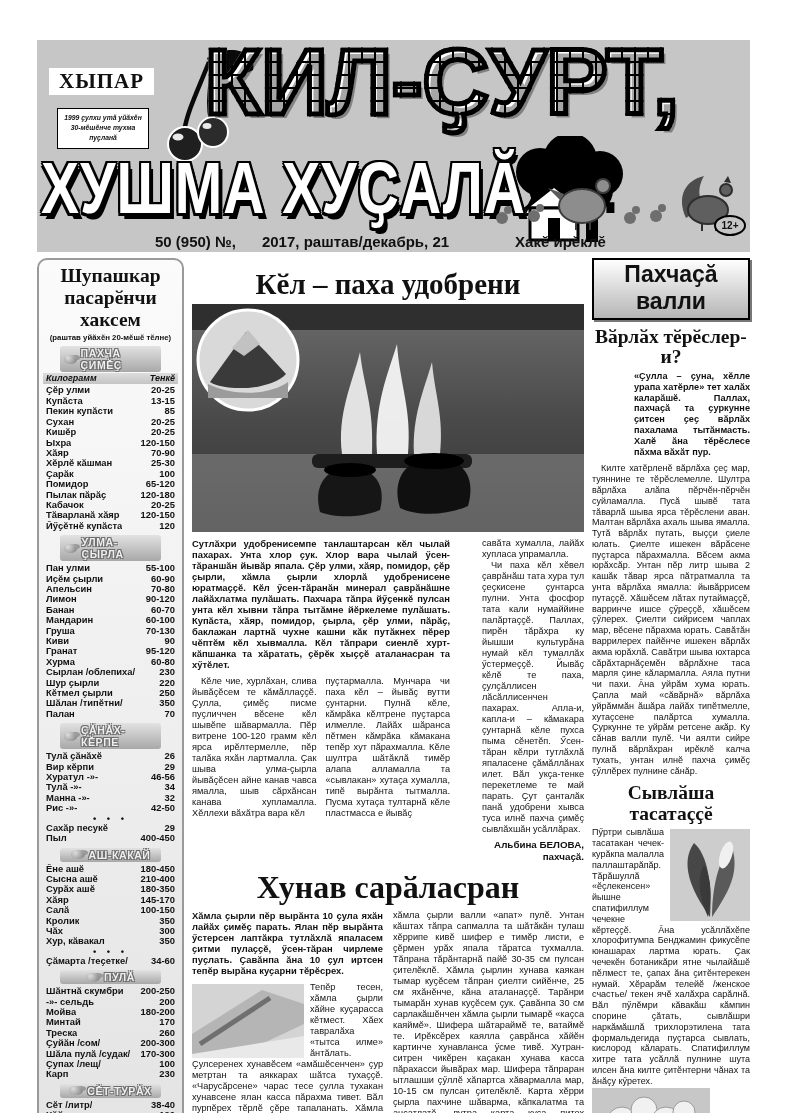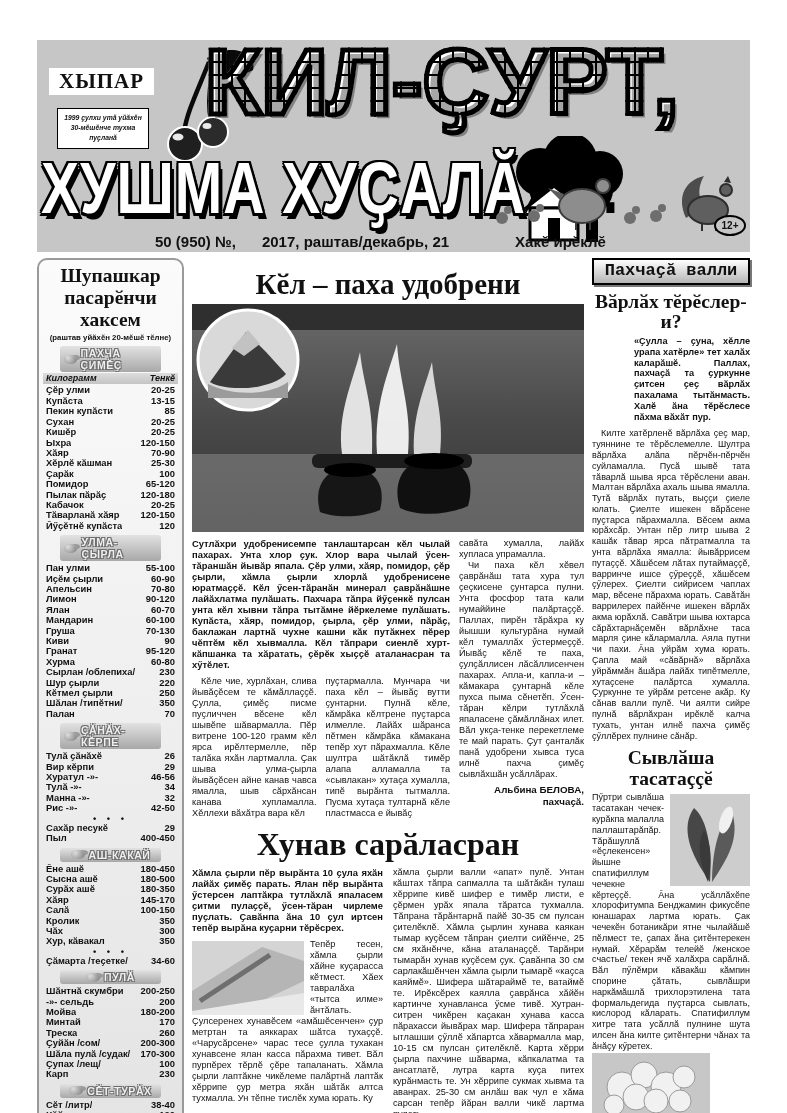--- a/index.html
+++ b/index.html
@@ -58,32 +58,32 @@
   .h-main{font-family:"Liberation Serif",serif;font-weight:700;font-size:29px;line-height:1.05;
           text-align:center;margin:11px 0 5px;}
   .photo-main{display:block;width:392px;height:228px;}
   .kel-body{display:flex;gap:9px;margin-top:6px;}
   .kel-left{width:258px;flex:none;}
   .lede{font-weight:700;font-size:9.4px;line-height:11px;text-align:justify;margin:0 0 6px;}
   .kel-cols{display:flex;gap:9px;}
   .kel-cols .c{flex:1;min-width:0;}
   .btxt{font-size:9.2px;line-height:11px;text-align:justify;margin:0;}
   .indent{text-indent:9px;}
-  .kel-right{flex:1;min-width:0;}
+  .kel-right{flex:1;min-width:0;margin-left:23px;}
   .byline{text-align:right;font-weight:700;font-size:9.8px;line-height:11.5px;margin-top:4px;}
   .h-second{font-family:"Liberation Serif",serif;font-weight:700;font-size:32px;line-height:1.05;
             text-align:center;margin:9px 0 5px;}
   .hunav-body{display:flex;gap:10px;}
   .hunav-left,.hunav-right{flex:1;min-width:0;}
   .ph-l{float:left;margin:2px 6px 1px 0;line-height:0;}
   .ph-r{float:right;margin:2px 0 1px 6px;line-height:0;}
   
   .right-col{flex:1;min-width:0;}
   .section-box{border:2px solid #000;background:linear-gradient(180deg,#fefefe,#b5b5b5);
-               font-weight:800;font-size:17px;text-align:center;padding:1px 0 3px;box-shadow:2px 2px 0 #777;font-family:Liberation Mono, monospace;}
+               font-weight:800;font-size:23px;text-align:center;padding:1px 0 3px;box-shadow:2px 2px 0 #777;}
   .h-right{font-family:"Liberation Serif",serif;font-weight:700;font-size:19.5px;line-height:1.05;
            text-align:center;margin:7px 0 3px;}
   .right-col .lede{font-size:9.2px;line-height:10.8px;margin-left:42px;}
   .right-col .btxt{font-size:9px;line-height:10.8px;}
   svg{display:block;}
 </style>
 </head>
 <body>
 
 <div class="page">
@@ -248,21 +248,21 @@
             </div>
             <div class="row">
               <span class="nm">Апельсин</span>
               <span class="pr">70-80</span>
             </div>
             <div class="row">
               <span class="nm">Лимон</span>
               <span class="pr">90-120</span>
             </div>
             <div class="row">
-              <span class="nm">Ялан</span>
+              <span class="nm">Банан</span>
               <span class="pr">60-70</span>
             </div>
             <div class="row">
               <span class="nm">Мандарин</span>
               <span class="pr">60-100</span>
             </div>
             <div class="row">
               <span class="nm">Груша</span>
               <span class="pr">70-130</span>
             </div>
@@ -346,21 +346,21 @@
             <span class="sec-icon"></span>
             <span>АШ-КАКАЙ</span>
           </div>
         <div class="rows">
             <div class="row">
               <span class="nm">Ӗне ашӗ</span>
               <span class="pr">180-450</span>
             </div>
             <div class="row">
               <span class="nm">Сысна ашӗ</span>
-              <span class="pr">180-500</span>
+              <span class="pr">210-400</span>
             </div>
             <div class="row">
               <span class="nm">Сурӑх ашӗ</span>
               <span class="pr">180-350</span>
             </div>
             <div class="row">
               <span class="nm">Хӑяр</span>
               <span class="pr">145-170</span>
             </div>
             <div class="row">

